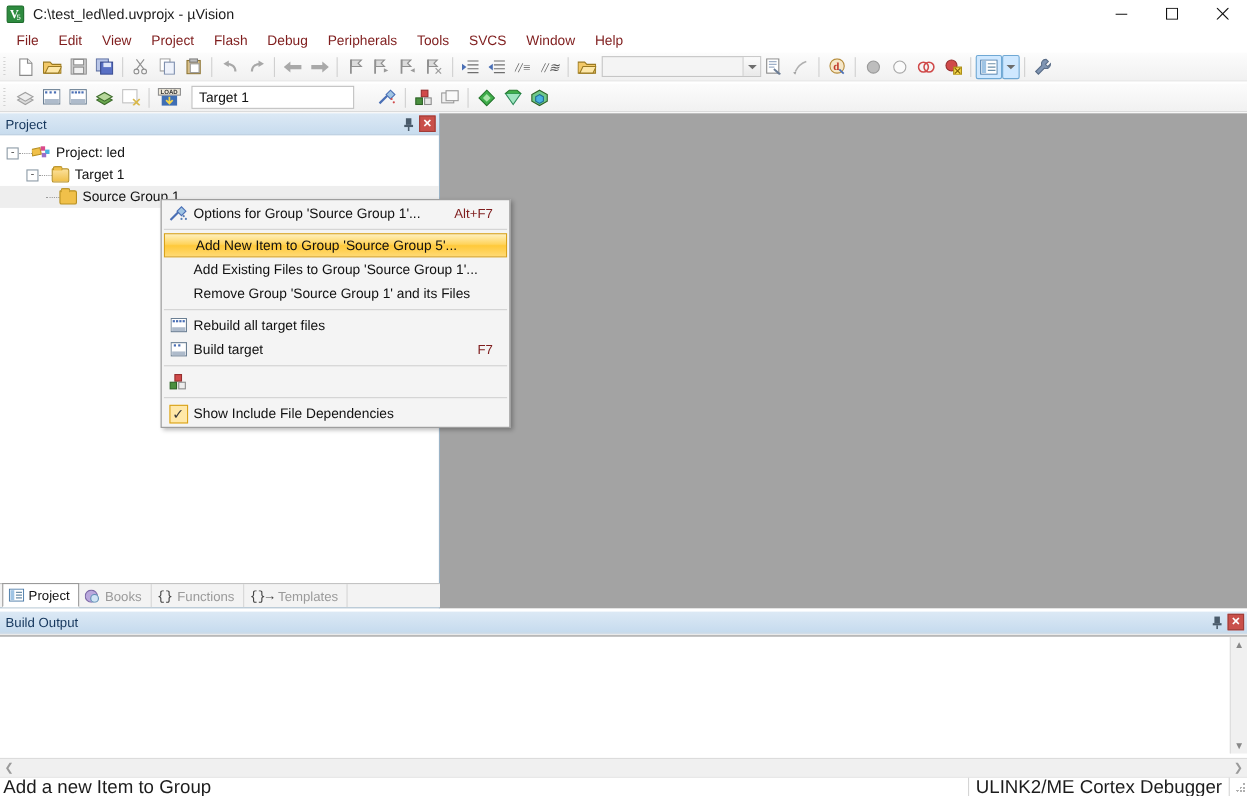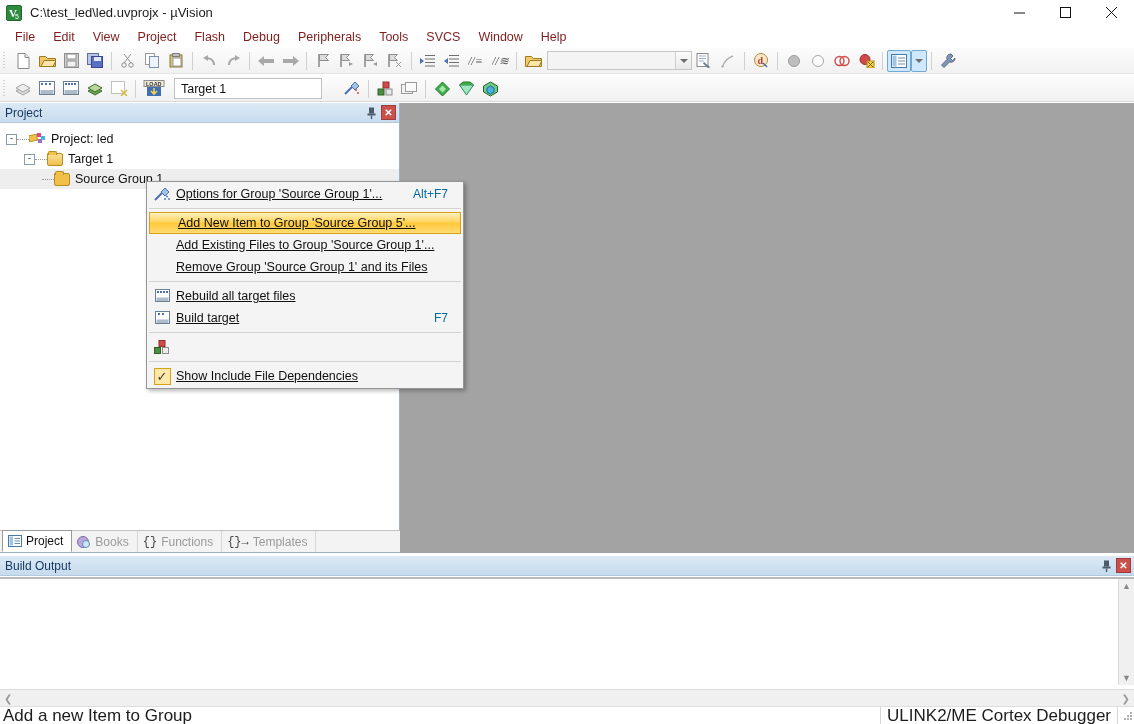--- a/index.html
+++ b/index.html
@@ -205,22 +205,22 @@
   }
   .ctx-item {
     height:22px; display:flex; align-items:center;
     font-size:12.5px; color:#101010; position:relative;
     padding-left:0; margin:0 1px;
   }
   .ctx-item .gutter {
     width:28px; height:22px; flex:none;
     display:flex; align-items:center; justify-content:center;
   }
-  .ctx-item .txt { flex:1; white-space:nowrap;text-decoration:underline; }
-  .ctx-item .accel { padding-right:14px; color:#0369a1; font-size:12px; }
+  .ctx-item .txt { flex:1; white-space:nowrap; }
+  .ctx-item .accel { padding-right:14px; color:#7f1d1d; font-size:12px; }
   .ctx-item.highlight {
     background:linear-gradient(#fff0bd,#ffd45c 45%,#ffc93a 52%,#ffda74);
     border:1px solid #d9a21a;
     height:22px; margin:0 2px;
   }
   .ctx-sep { height:1px; background:#d2d2d2; margin:3px 2px 3px 2px; }
   .icon-check {
     width:17px; height:17px; background:#ffe8a8; border:1px solid #d9a21a;
     display:flex; align-items:center; justify-content:center;
     font-size:13px; color:#3a3a3a; line-height:15px;

